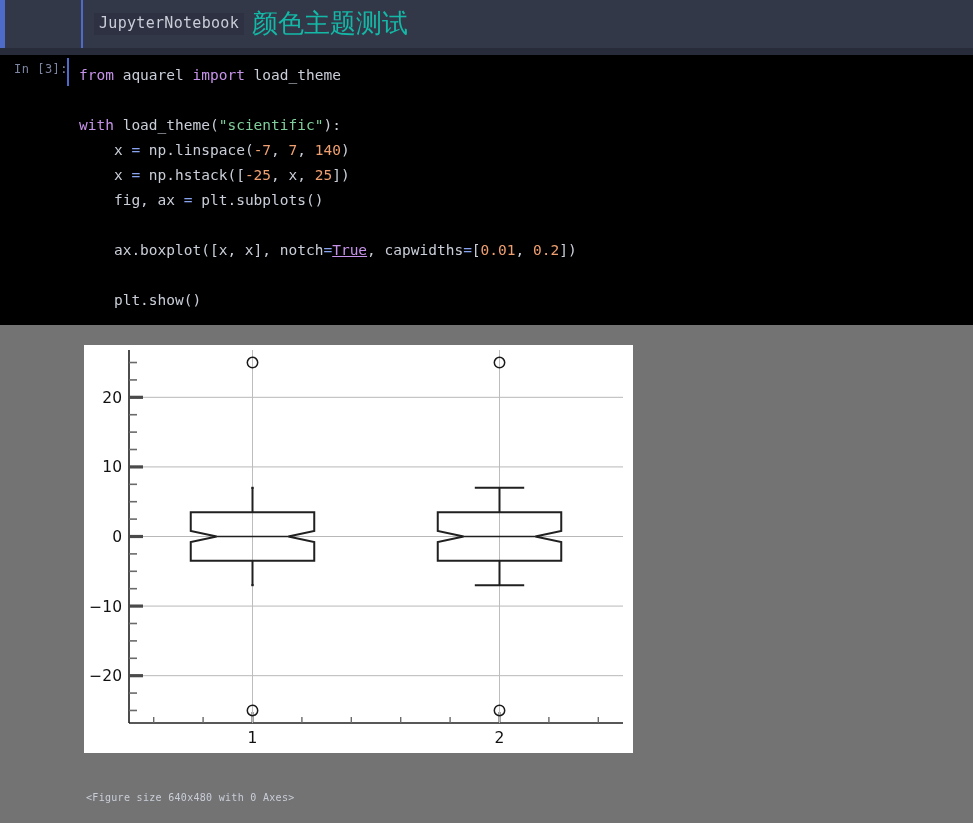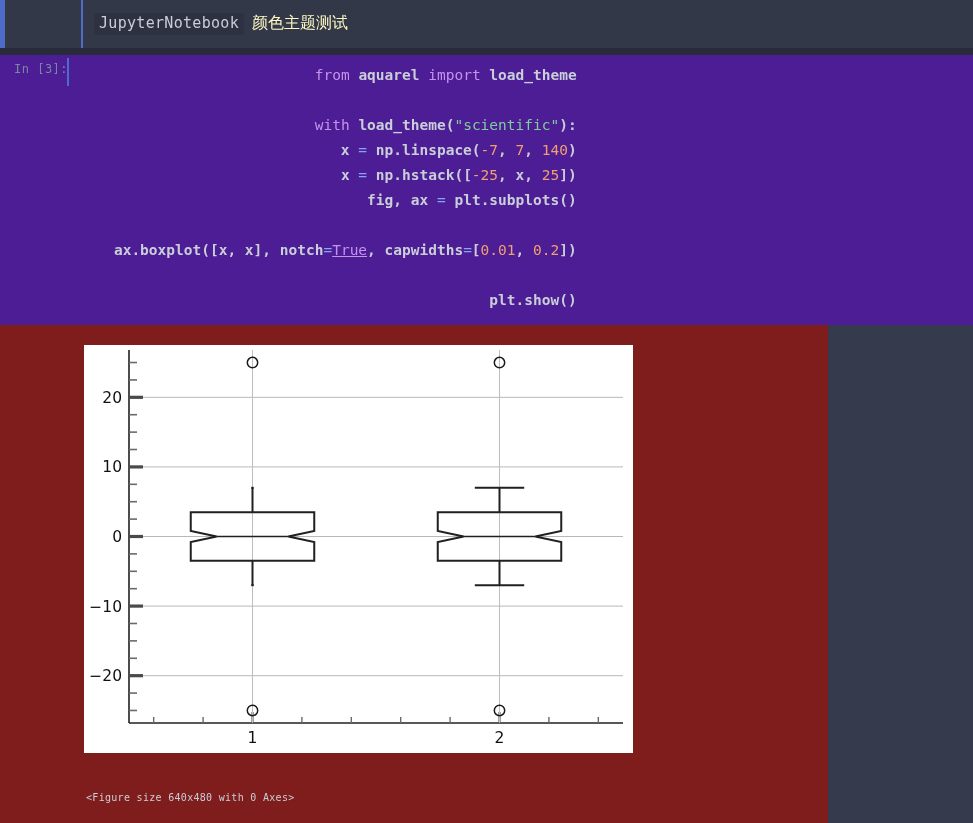--- a/index.html
+++ b/index.html
@@ -48,43 +48,42 @@
     background: #2d3142;
     color: #c9ced8;
     font-family: "DejaVu Sans Mono", monospace;
     font-size: 15px;
     letter-spacing: 0.3px;
     padding: 3px 5px 4px 5px;
     line-height: 1;
     border-radius: 1px;
   }
   .nb-title {
-    color: #fef9c3;
-    font-size: 16px;
+    color: #14b8a6;
+    font-size: 26px;
     font-family: "DejaVu Sans", sans-serif;
     line-height: 1;
     position: relative;
     top: -1px;
   }
 
   .nb-header-rule {
     position: absolute;
     left: 0; top: 48px;
     width: 973px; height: 7px;
     background: #282c3a;
   }
 
   
   .cell-input {
     position: absolute;
     left: 0; top: 55px;
     width: 973px;
     height: 270px;
-    background: #4c1d95;
-    text-align: right;
+    background: #000000;
   }
   .prompt {
     position: absolute;
     left: 14px; top: 7px;
     color: #7c86a2;
     font-family: "DejaVu Sans Mono", monospace;
     font-size: 12px;
     letter-spacing: 0.5px;
   }
   .input-bar {
@@ -101,29 +100,29 @@
     font-size: 14.5px;
     line-height: 25px;
     color: #c9ced8;
     white-space: pre;
   }
   .code .kw     { color: #c792ea; }
   .code .str    { color: #7fcf9c; }
   .code .num    { color: #f0a070; }
   .code .op     { color: #89a4f0; }
   .code .bool   { color: #c792ea; text-decoration: underline; }
-  .code .plain  { color: #c9ced8; font-weight: bold; }
+  .code .plain  { color: #c9ced8; }
 
   
   .cell-output {
     position: absolute;
     left: 0; top: 325px;
-    width: 828px;
+    width: 973px;
     height: 498px;
-    background: #7f1d1d;
+    background: #737373;
   }
 
   
   .figure {
     position: absolute;
     left: 84px; top: 20px;
     width: 549px;
     height: 408px;
     background: #ffffff;
   }

